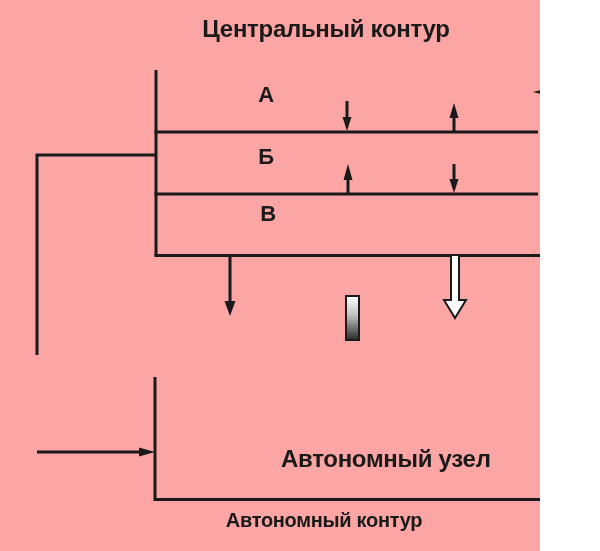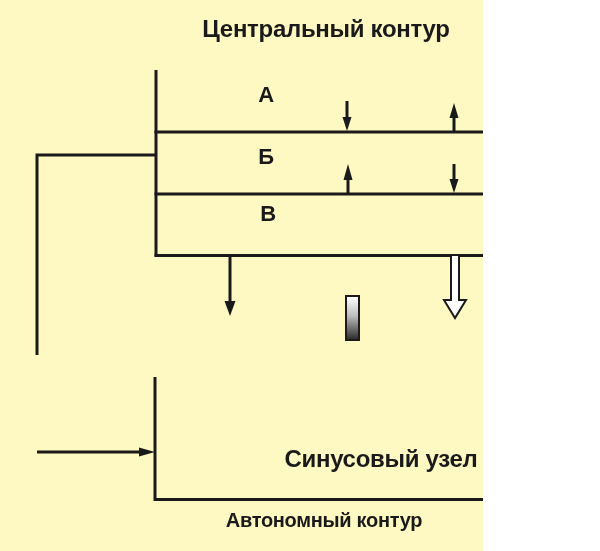--- a/index.html
+++ b/index.html
@@ -2,23 +2,23 @@
 <html><head>
 <meta charset="utf-8">
 <style>
   html, body {
     margin: 0;
     padding: 0;
     background: #ffffff;
   }
   .stage {
     position: relative;
-    width: 483px;
+    width: 540px;
     height: 551px;
-    background: #fef9c3;
+    background: #fca5a5;
     overflow: hidden;
     font-family: "Liberation Sans", sans-serif;
   }
   .stage svg {
     position: absolute;
     left: 0;
     top: 0;
   }
   .lbl {
     position: absolute;
@@ -99,17 +99,17 @@
   <div class="gradient-bar"></div>
 
   <div class="lbl title">Центральный контур</div>
 
   <div class="lbl level-lbl lbl-a">А</div>
 
   <div class="lbl level-lbl lbl-b">Б</div>
 
   <div class="lbl level-lbl lbl-v">В</div>
 
-  <div class="lbl sinus-lbl">Синусовый узел</div>
+  <div class="lbl sinus-lbl">Автономный узел</div>
 
   <div class="lbl footer">Автономный контур</div>
 
 </div>
 
 </body></html>

